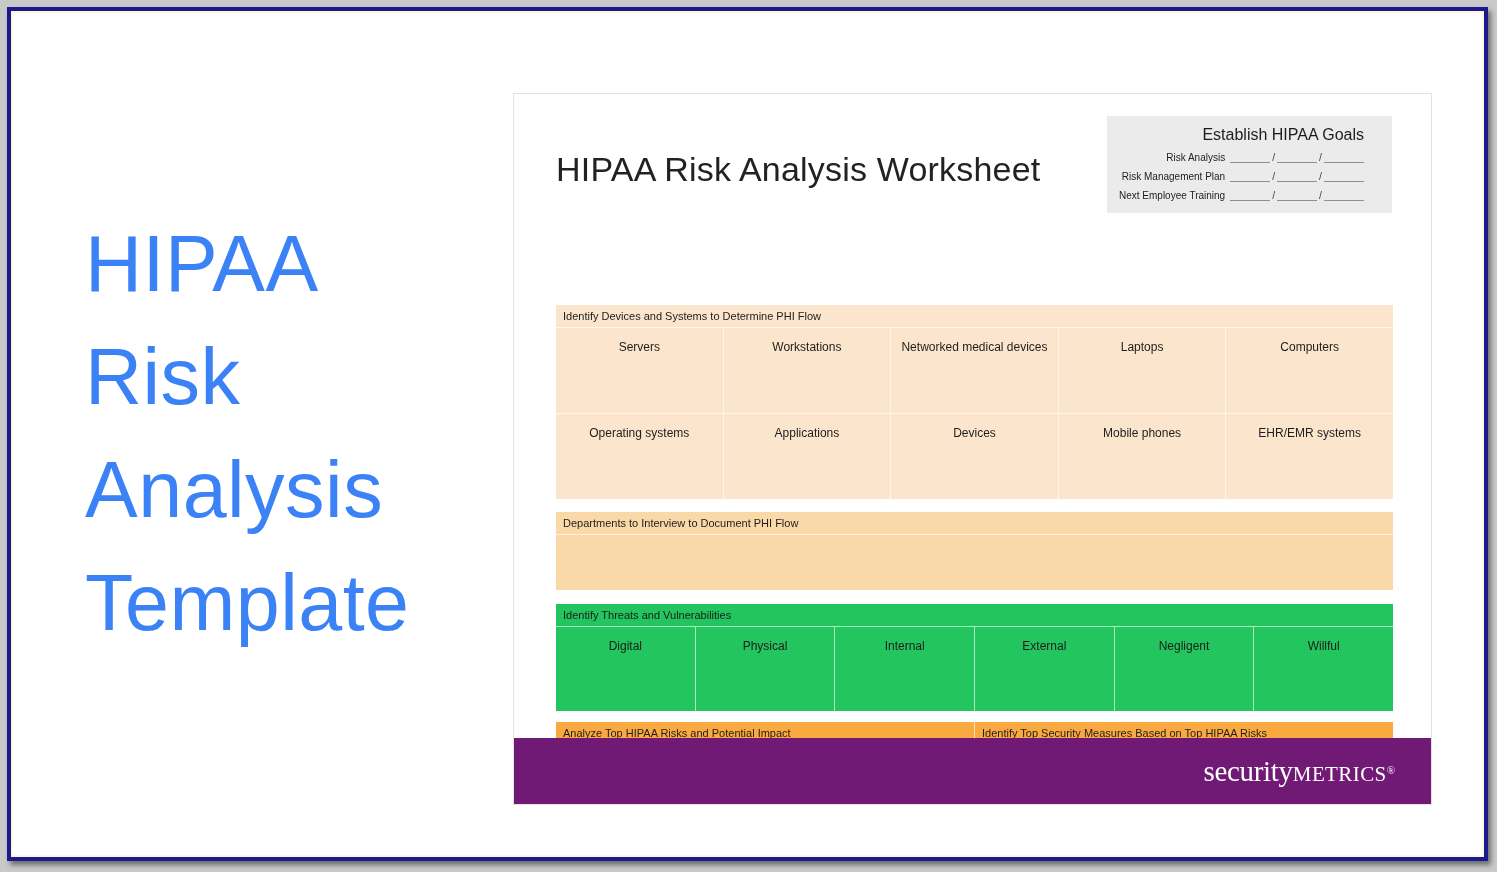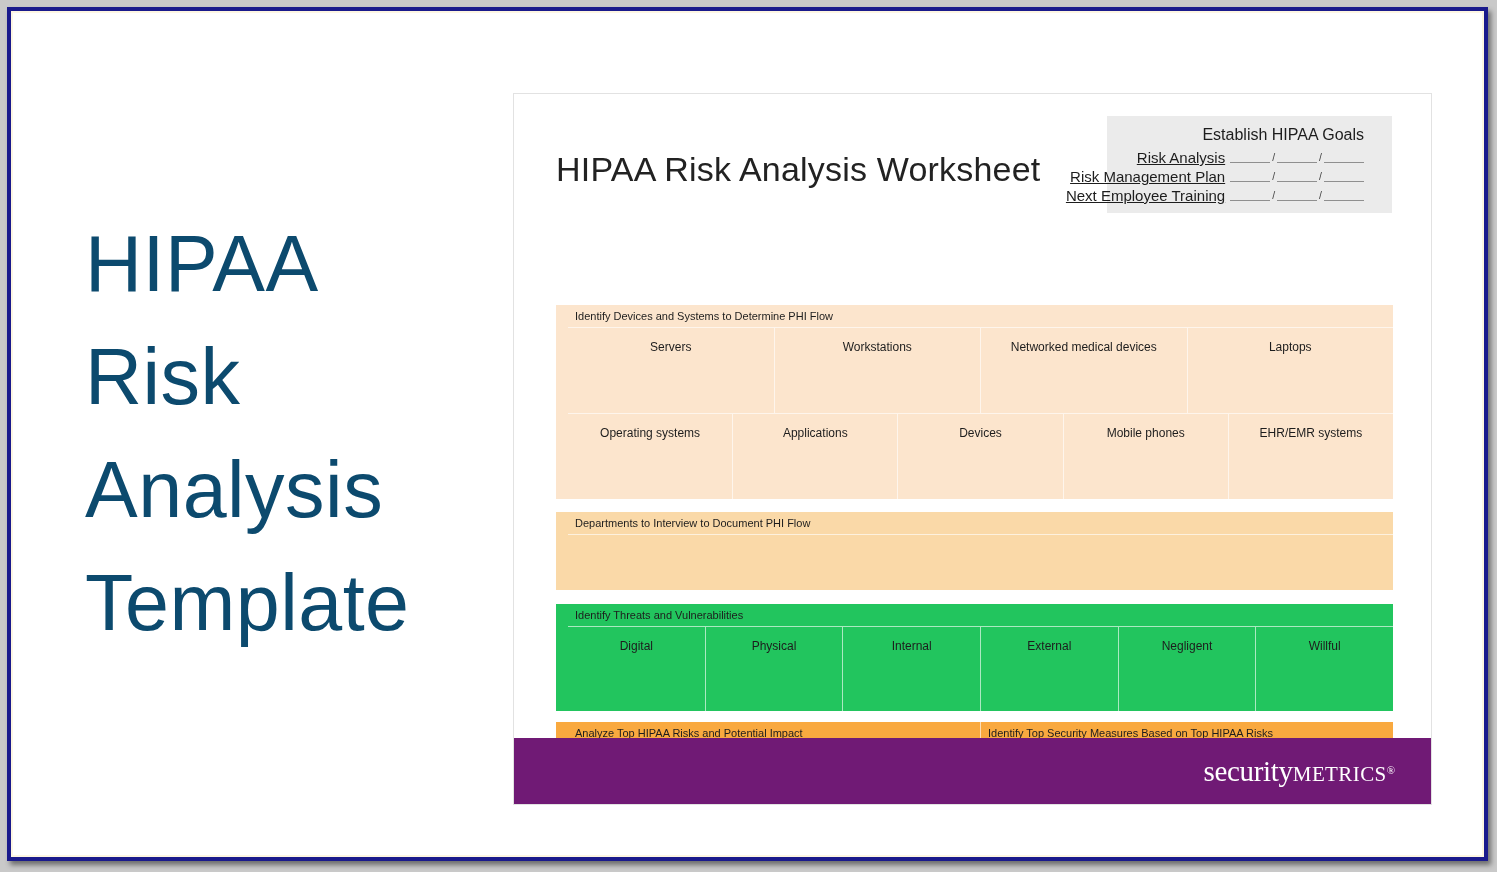--- a/index.html
+++ b/index.html
@@ -42,21 +42,21 @@
   }
 
   
   #headline {
     position: absolute;
     left: 72px;
     top: 194px;
     width: 400px;
   }
   .headline-line {
-    color: #0c4a6e;
+    color: #3b82f6;
     font-size: 79px;
     line-height: 113px;
     font-weight: 300;
     letter-spacing: 0.5px;
     white-space: nowrap;
   }
 
   
   #worksheet-card {
     position: absolute;
@@ -97,26 +97,25 @@
     font-weight: 400;
     margin-bottom: 7px;
   }
   .goal-row {
     display: flex;
     align-items: flex-end;
     justify-content: flex-end;
     margin-top: 7px;
   }
   .goal-label {
-    font-size: 15px;
+    font-size: 10px;
     color: #1d1d1d;
     white-space: nowrap;
     padding-right: 5px;
     line-height: 11px;
-    text-decoration: underline;
   }
   .goal-fields {
     display: flex;
     align-items: flex-end;
   }
   .goal-blank {
     width: 40px;
     border-bottom: 1px solid #8f8f8f;
     height: 11px;
   }
@@ -126,21 +125,20 @@
     padding: 0 2px;
     line-height: 11px;
   }
 
   
   .section {
     position: absolute;
     left: 42px;
     width: 837px;
     box-sizing: border-box;
-    padding-left: 12px;
   }
   .section-header {
     font-size: 11px;
     color: #1d1d1d;
     padding: 5px 0 4px 7px;
     line-height: 13px;
   }
   .sec-divider {
     height: 1px;
     background: rgba(255,255,255,0.62);
@@ -275,20 +273,21 @@
         </div>
 
         <div class="section" id="section-devices">
           <div class="section-header">Identify Devices and Systems to Determine PHI Flow</div>
           <div class="sec-divider"></div>
           <div class="cell-row">
             <div class="cell">Servers</div>
             <div class="cell">Workstations</div>
             <div class="cell">Networked medical devices</div>
             <div class="cell">Laptops</div>
+            <div class="cell">Computers</div>
           </div>
           <div class="row-divider"></div>
           <div class="cell-row">
             <div class="cell">Operating systems</div>
             <div class="cell">Applications</div>
             <div class="cell">Devices</div>
             <div class="cell">Mobile phones</div>
             <div class="cell">EHR/EMR systems</div>
           </div>
         </div>

